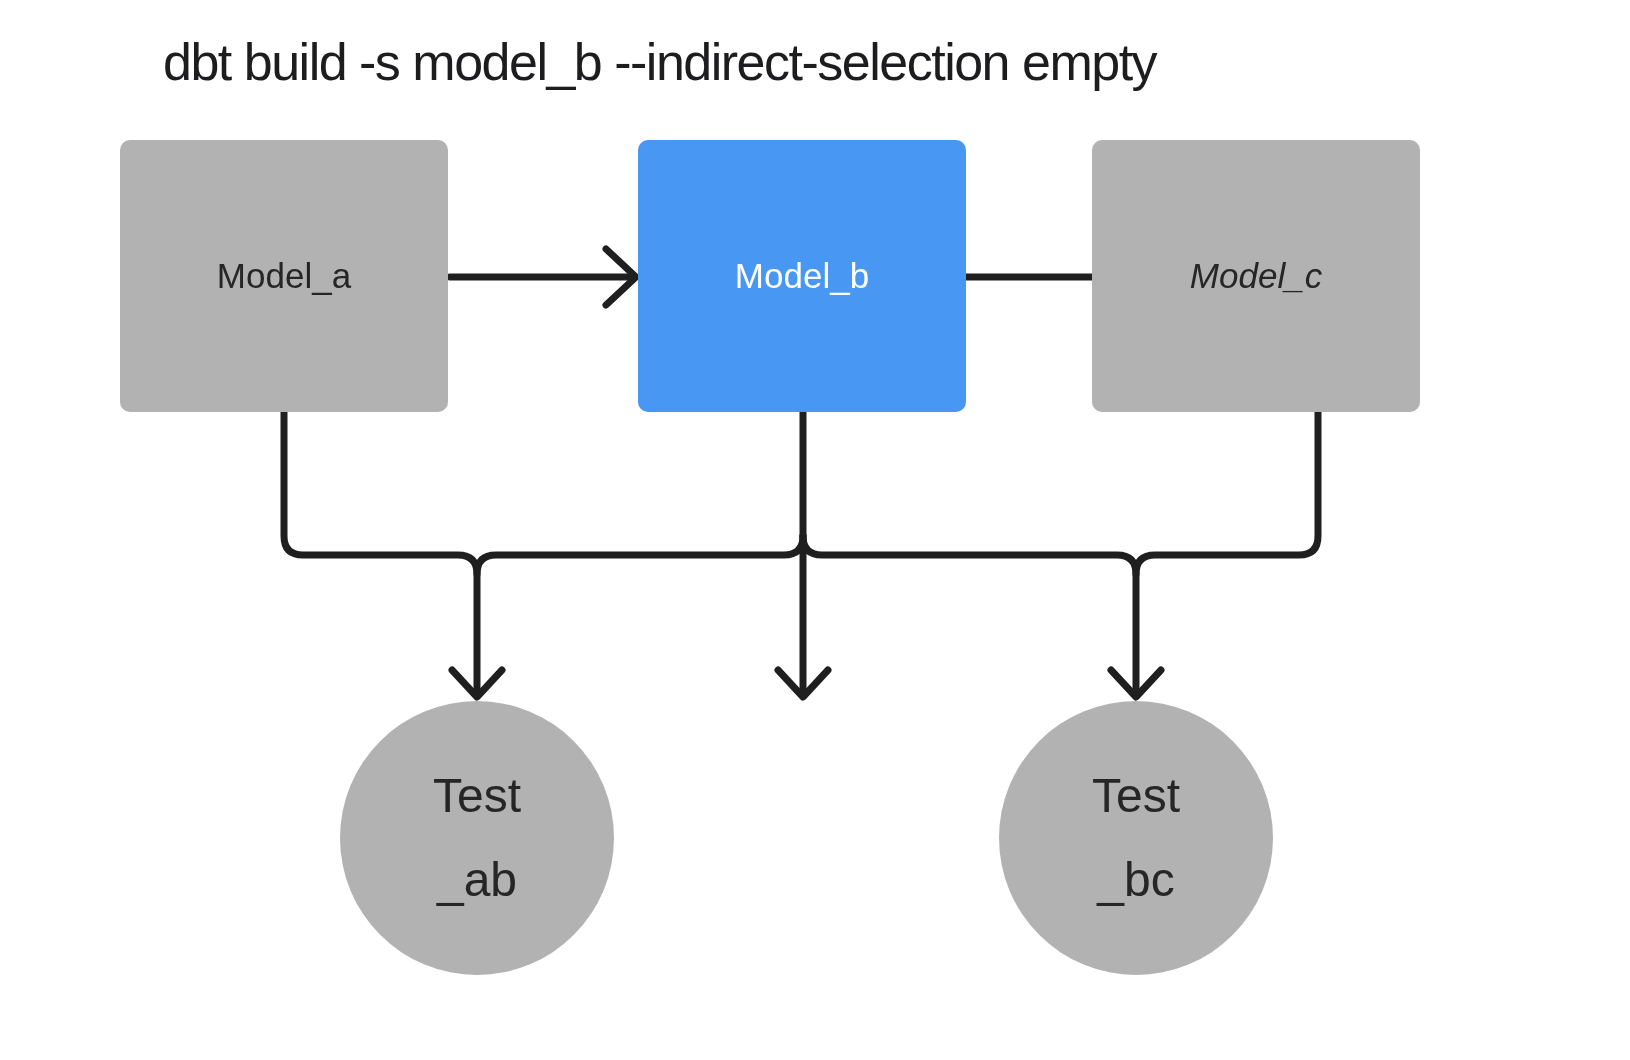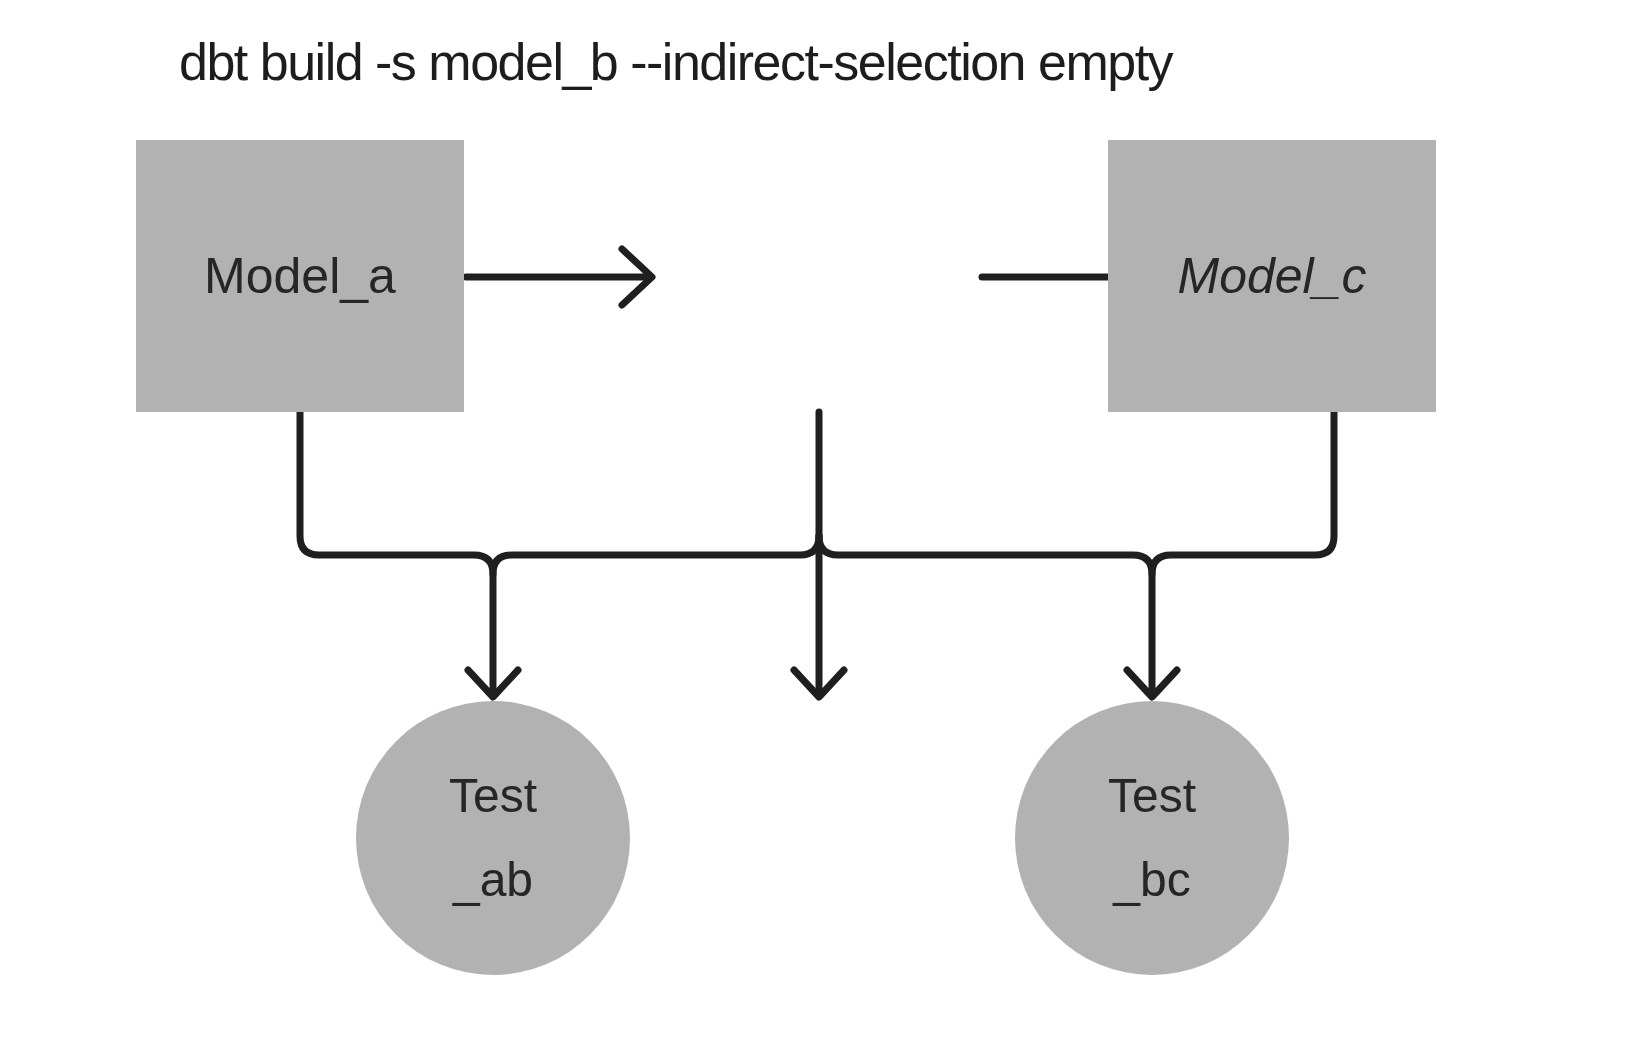--- a/index.html
+++ b/index.html
@@ -10,21 +10,20 @@
     width: 1630px;
     height: 1060px;
     background: var(--background, #ffffff);
     font-family: "Liberation Sans", "DejaVu Sans", sans-serif;
     overflow: hidden;
   }
   .canvas {
     position: relative;
     width: 1468px;
     height: 1060px;
-    margin-left: 16px;
   }
   .title {
     position: absolute;
     left: 163px;
     top: 32px;
     font-size: 52px;
     letter-spacing: -1.5px;
     font-weight: 500;
     color: var(--title-text, #1d1d1f);
     white-space: nowrap;
@@ -44,24 +43,24 @@
   .node {
     position: absolute;
     display: flex;
     align-items: center;
     justify-content: center;
     box-sizing: border-box;
   }
   .box {
     width: 328px;
     height: 272px;
-    border-radius: 1px;
+    border-radius: 10px;
     background: var(--node-gray, #b2b2b2);
     color: var(--node-text-dark, #222222);
-    font-size: 50px;
+    font-size: 35px;
   }
   .box.selected {
     background: var(--node-selected-blue, #4897f3);
     color: var(--node-text-light, #ffffff);
   }
   .circle {
     width: 274px;
     height: 274px;
     border-radius: 50%;
     background: var(--node-gray, #b2b2b2);
@@ -104,20 +103,23 @@
     <path class="edge" d="M 803 536 Q 803 555 822 555 L 1117 555 Q 1136 555 1136 574"></path>
 
     <path class="edge" d="M 1318 412 L 1318 536 Q 1318 555 1299 555 L 1155 555 Q 1136 555 1136 574 L 1136 690"></path>
     <path class="edge" d="M 1111 670 L 1136 697 L 1161 670"></path>
   </svg>
 
   <div id="model-a" class="node box">
     <span>Model_a</span>
   </div>
 
+  <div id="model-b" class="node box selected">
+    <span>Model_b</span>
+  </div>
 
   <div id="model-c" class="node box">
     <span>Model_c</span>
   </div>
 
   <div id="test-ab" class="node circle">
     <span>Test
 _ab</span>
   </div>
 

